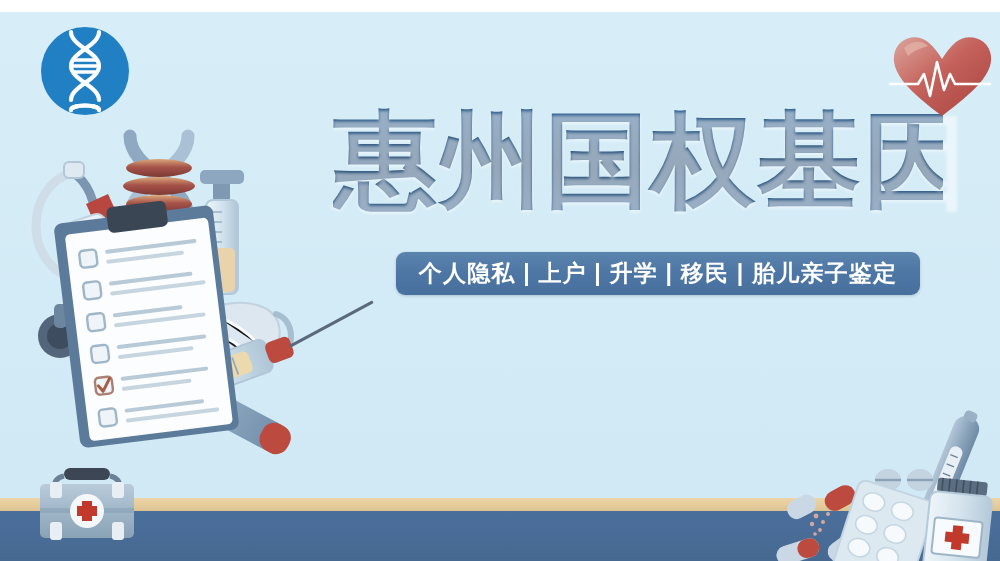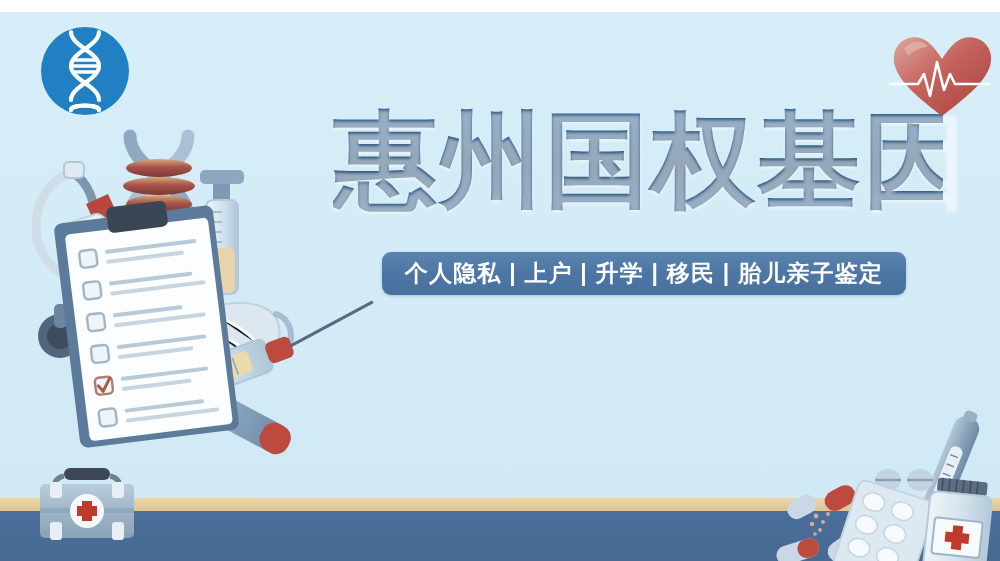--- a/index.html
+++ b/index.html
@@ -59,21 +59,21 @@
     background: linear-gradient(180deg, #30608f 0%, #2b5076 55%, #35608c 100%);
     -webkit-background-clip: text;
     background-clip: text;
     -webkit-text-fill-color: transparent;
     text-shadow: 0 2px 3px rgba(255,255,255,0.5);
   }
 
   
   .subtitle-bar {
     position: absolute;
-    left: 382px; top: 240px;
+    left: 396px; top: 240px;
     width: 524px; height: 43px;
     border-radius: 9px;
     background: linear-gradient(180deg, #5a83ad 0%, #4d76a4 50%, #47709e 100%);
     display: flex;
     align-items: center;
     justify-content: center;
     box-shadow: 0 1px 3px rgba(40,70,110,0.25);
   }
   .subtitle-text {
     color: #ffffff;

